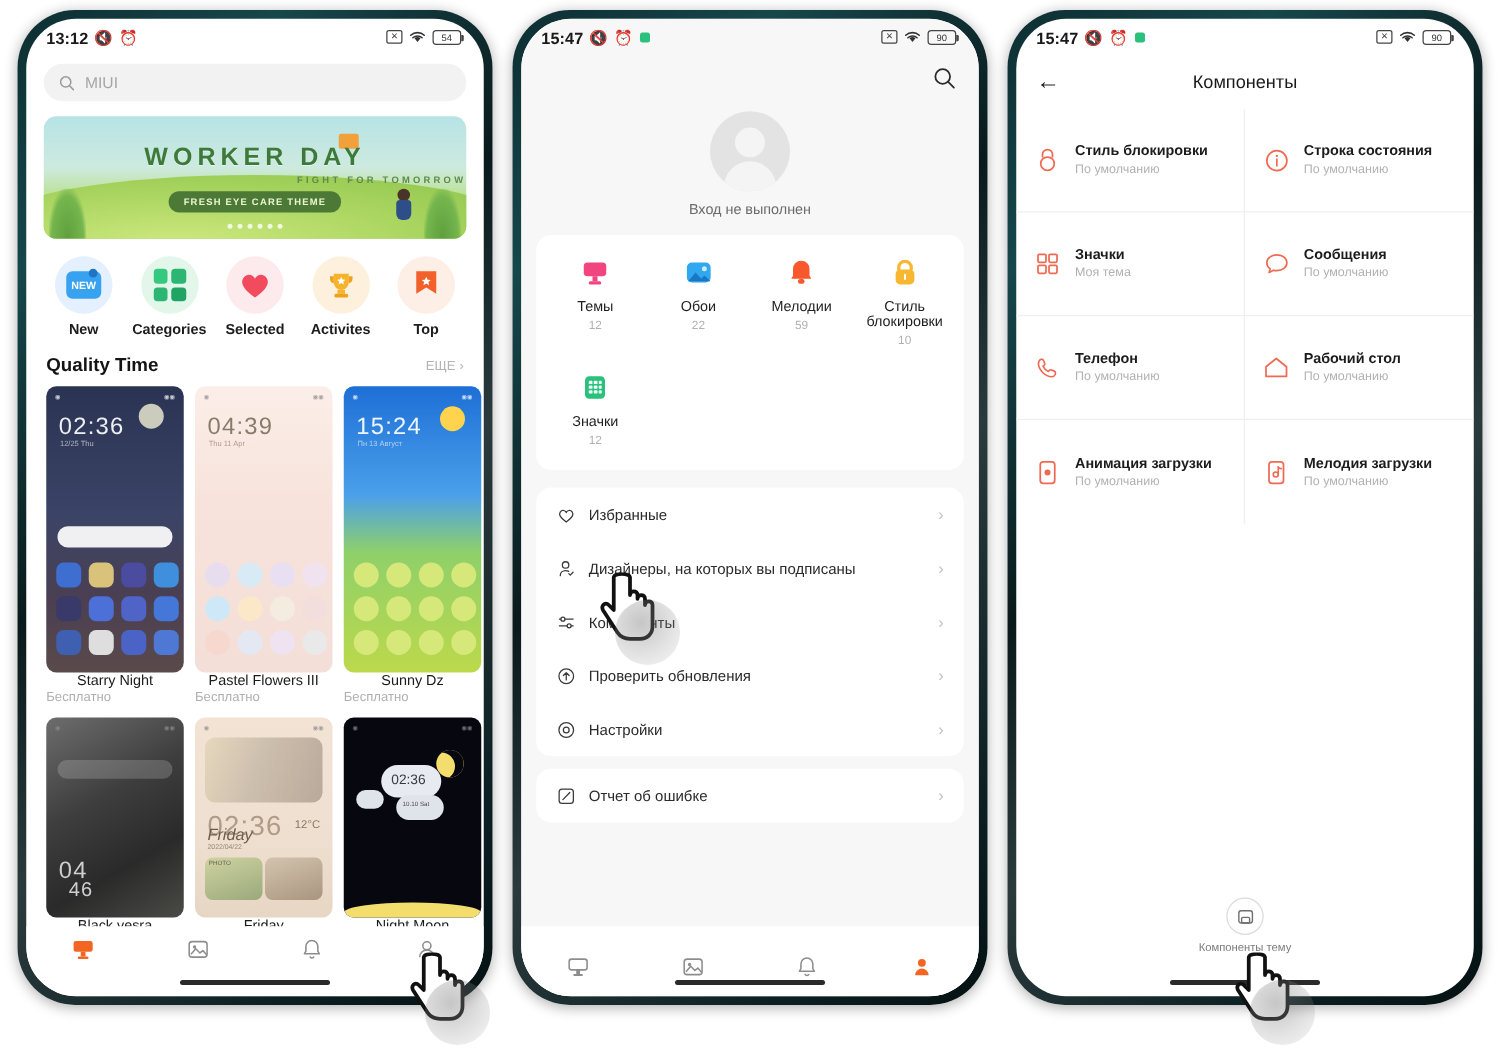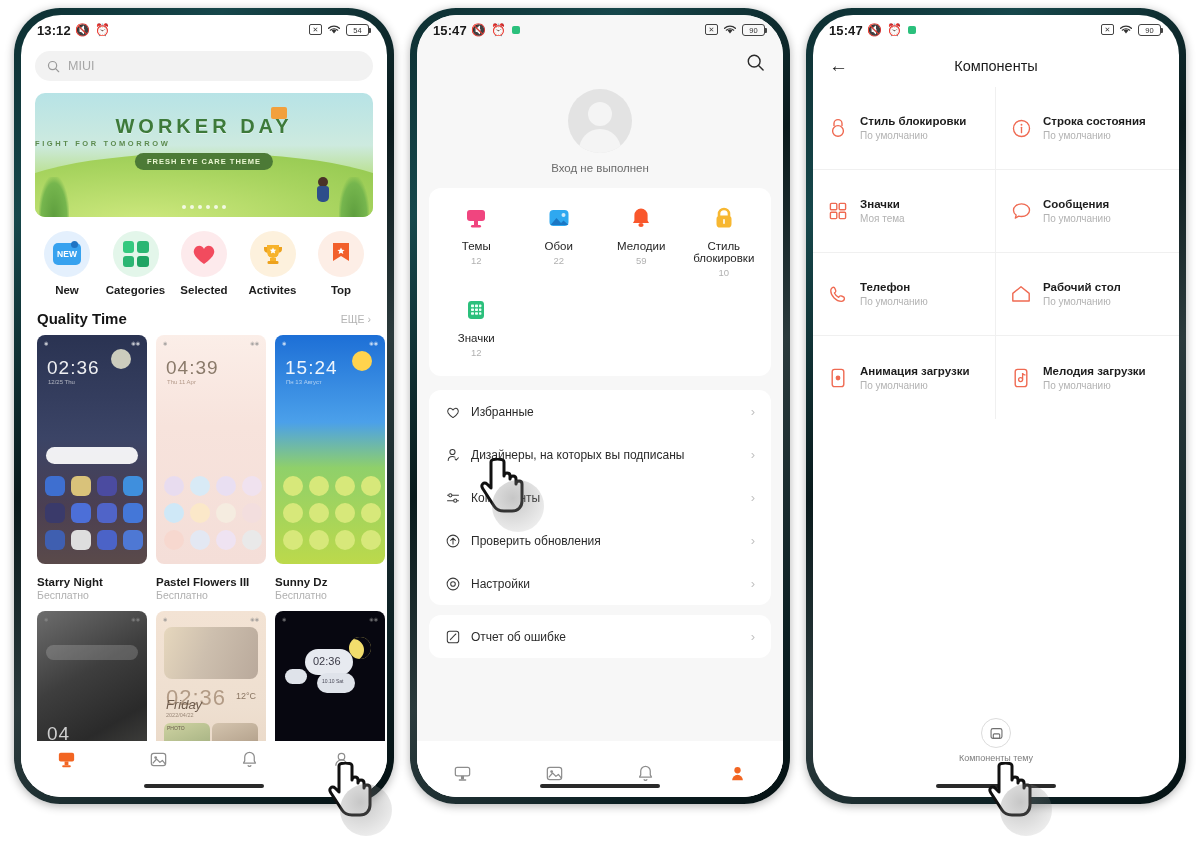--- a/index.html
+++ b/index.html
@@ -54,36 +54,36 @@
   }
   .wifi { width: 14px; height: 11px; position: relative; }
 
   
   .search {
     margin: 6px 14px 0; height: 30px; background: #f2f2f2; border-radius: 16px;
     display: flex; align-items: center; gap: 8px; padding: 0 12px;
   }
   .search .ph { font-size: 12.5px; color: #a6a6a6; }
   .banner {
-    margin: 12px 14px 0; height: 124px; border-radius: 10px; overflow: hidden;
+    margin: 12px 14px 0; height: 98px; border-radius: 10px; overflow: hidden;
     position: relative;
     background: linear-gradient(180deg,#b7e3e6 0%,#cdeadf 42%,#b9e08a 68%,#9ed264 100%);
   }
   .banner .hill {
     position: absolute; left: -10%; bottom: 0; width: 120%; height: 52%;
     background: radial-gradient(ellipse at 35% 110%, #cfe97f 0%, #a8d45f 55%, #8cc44b 100%);
     border-radius: 50% 50% 0 0 / 70% 70% 0 0;
   }
   .banner-t {
     position: absolute; left: 0; right: 0; top: 22px; text-align: center;
     font-size: 20px; letter-spacing: 4px; font-weight: 700; color: #3d7a3a;
     text-shadow: 0 1px 0 rgba(255,255,255,.5);
   }
   .banner-s {
-    position: absolute; left: 0; right: 0; top: 46px; text-align: left;
+    position: absolute; left: 0; right: 0; top: 46px; text-align: right;
     font-size: 7.5px; letter-spacing: 2.6px; color: #5d8b4e; font-weight: 700;
   }
   .banner-b {
     position: absolute; left: 50%; transform: translateX(-50%); top: 60px;
     background: #4c7a36; color: #e9f7d2; font-size: 7.5px; font-weight: 700;
     letter-spacing: 1px; padding: 4px 12px; border-radius: 9px;
   }
   .kite { position: absolute; right: 86px; top: 14px; width: 16px; height: 12px;
     background: #f2a03c; transform: rotate(-18deg) skewX(-8px); border-radius: 2px; }
   .girl { position: absolute; right: 42px; bottom: 6px; width: 16px; height: 34px; }
@@ -112,21 +112,21 @@
   .grid4 i { background:#2bb673; border-radius:3px; display:block; }
   .grid4 i:nth-child(1){ background:#34c97f; } .grid4 i:nth-child(4){ background:#1fa463; }
 
   .secthead { display:flex; align-items:center; justify-content:space-between; padding: 14px 16px 8px; }
   .secthead h3 { font-size: 15px; font-weight: 700; color: #141414; }
   .secthead .more { font-size: 10.5px; color: #b3b3b3; display:flex; align-items:center; gap:3px; }
 
   .themerow { display:flex; gap:9px; padding: 0 16px; }
   .tcard { width: 110px; }
   .tcard .tshot { width: 110px; height: 229px; border-radius: 8px; overflow: hidden; position: relative; }
-  .tcard .tn { font-size: 11.5px; color: #1b1b1b; margin-top: 12px; font-weight: 700; }
+  .tcard .tn { font-size: 11.5px; color: #1b1b1b; margin-top: 1px; font-weight: 400; text-align: center; }
   .tcard .tp { font-size: 10.5px; color: #b0b0b0; margin-top: 1px; }
 
   
   .th-starry { background: linear-gradient(180deg,#2a3352 0%,#3b4466 45%,#4b3f52 75%,#5a4a4a 100%); }
   .th-pastel { background: linear-gradient(180deg,#fbeee8 0%,#f7e3dc 40%,#f4ded8 100%); }
   .th-sunny  { background: linear-gradient(180deg,#1d6fd6 0%,#4ba0ea 38%,#8fd06a 58%,#bcd94b 100%); }
   .th-black  { background: linear-gradient(150deg,#6d6d6d 0%,#3e3e3e 40%,#2a2a2a 70%,#4a4a46 100%); }
   .th-friday { background: linear-gradient(180deg,#f3e3d4 0%,#eedfd0 60%,#e8d6c4 100%); }
   .th-night  { background: #070710; }
   .tt { position:absolute; left:10px; top:22px; color:rgba(255,255,255,.92); font-size:19px; font-weight:300; letter-spacing:1px; }

